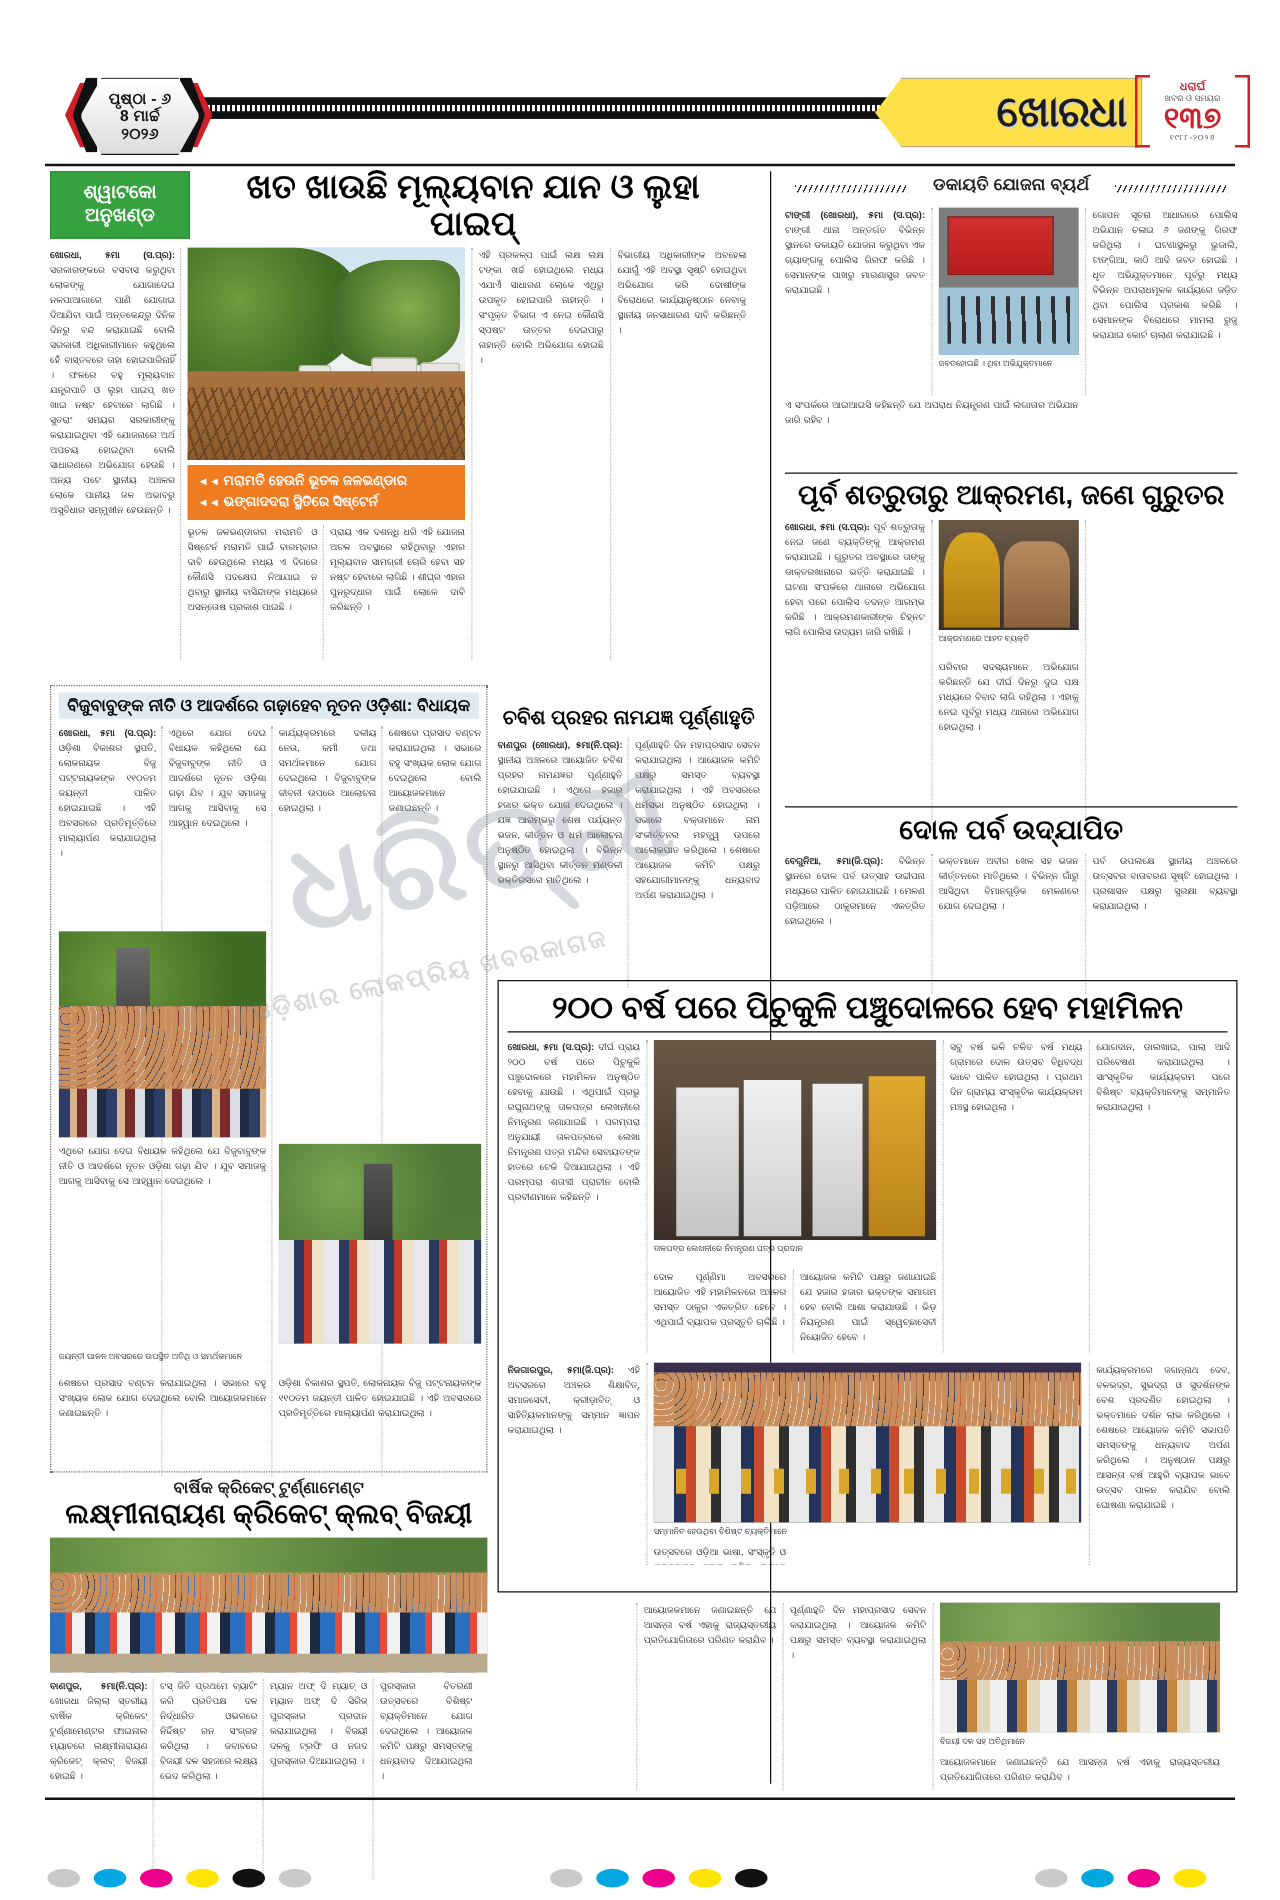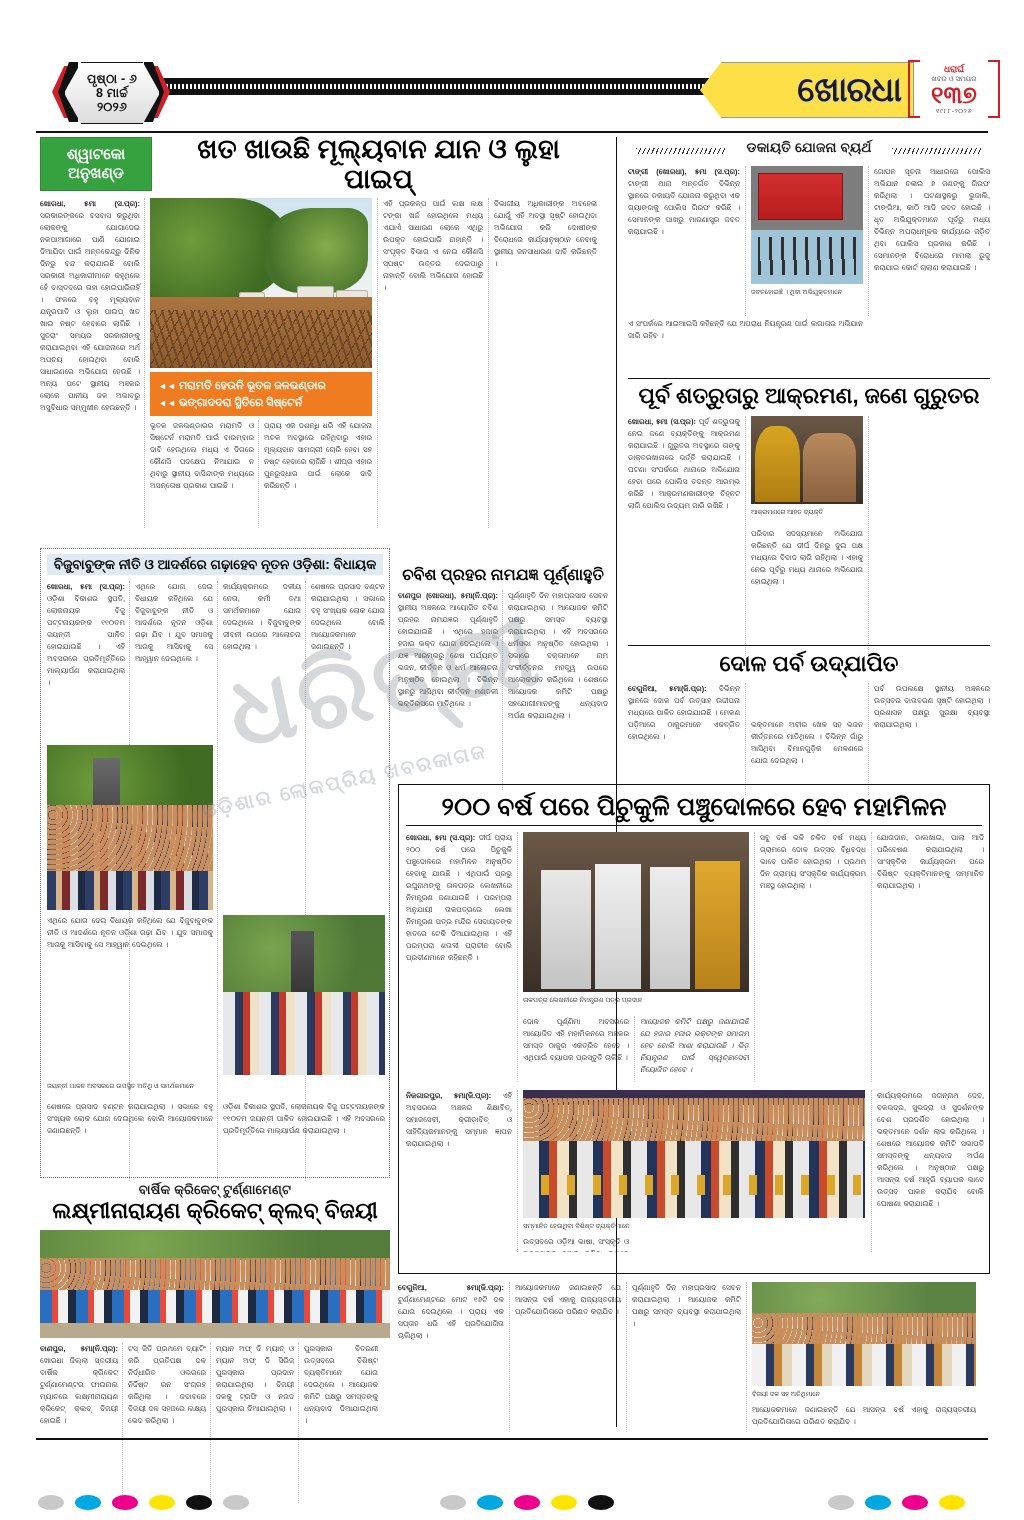--- a/index.html
+++ b/index.html
@@ -271,21 +271,21 @@
   </div>
 
   <div class="rule" style="position:absolute;left:628px;top:645px;width:362px;height:1px;"></div>
 
   <div style="position:absolute;left:628px;top:652px;width:362px;">
     <div class="hl" style="font-size:22px;">ଦୋଳ ପର୍ବ ଉଦ୍ଯାପିତ</div>
     <div style="position:relative;margin-top:6px;height:112px;">
       <div class="txt" style="position:absolute;left:0;top:0;width:112px;height:112px;overflow:hidden;"><span class="dl">ବେଗୁନିଆ, ୫ମା(ଜି.ପ୍ର):</span>
         <span>ବିଭିନ୍ନ ସ୍ଥାନରେ ଦୋଳ ପର୍ବ ଉତ୍ସାହ ଉଦ୍ଦୀପନା ମଧ୍ୟରେ ପାଳିତ ହୋଇଯାଇଛି । ମେଳଣ ପଡ଼ିଆରେ ଠାକୁରମାନେ ଏକତ୍ରିତ ହୋଇଥିଲେ ।</span></div>
       <div style="position:absolute;left:117px;top:0;width:1px;height:112px;border-left:1px dotted #b9b9b9;"></div>
-      <div class="txt" style="position:absolute;left:123px;top:0;width:112px;height:112px;overflow:hidden;margin-top:36px;">ଭକ୍ତମାନେ ଅବୀର ଖେଳ ସହ ଭଜନ କୀର୍ତ୍ତନରେ ମାତିଥିଲେ । ବିଭିନ୍ନ ଗାଁରୁ ଆସିଥିବା ବିମାନଗୁଡ଼ିକ ମେଳଣରେ ଯୋଗ ଦେଇଥିଲା ।</div>
+      <div class="txt" style="position:absolute;left:123px;top:0;width:112px;height:112px;overflow:hidden;">ଭକ୍ତମାନେ ଅବୀର ଖେଳ ସହ ଭଜନ କୀର୍ତ୍ତନରେ ମାତିଥିଲେ । ବିଭିନ୍ନ ଗାଁରୁ ଆସିଥିବା ବିମାନଗୁଡ଼ିକ ମେଳଣରେ ଯୋଗ ଦେଇଥିଲା ।</div>
       <div style="position:absolute;left:240px;top:0;width:1px;height:112px;border-left:1px dotted #b9b9b9;"></div>
       <div class="txt" style="position:absolute;left:246px;top:0;width:116px;height:112px;overflow:hidden;">ପର୍ବ ଉପଲକ୍ଷେ ସ୍ଥାନୀୟ ଅଞ୍ଚଳରେ ଉତ୍ସବର ବାତାବରଣ ସୃଷ୍ଟି ହୋଇଥିଲା । ପ୍ରଶାସନ ପକ୍ଷରୁ ସୁରକ୍ଷା ବ୍ୟବସ୍ଥା କରାଯାଇଥିଲା ।</div>
     </div>
   </div>
 
   <div class="dotted" style="position:absolute;left:40px;top:548px;width:350px;height:630px;box-sizing:border-box;padding:5px 6px;">
     <div class="hl" style="font-size:13.5px;background:#dfeaf2;padding:3px 2px;">ବିଜୁବାବୁଙ୍କ ନୀତି ଓ ଆଦର୍ଶରେ ଗଢ଼ାହେବ ନୂତନ ଓଡ଼ିଶା: ବିଧାୟକ</div>
 
     <div style="position:relative;margin-top:6px;height:600px;">
       <div class="txt" style="position:absolute;left:0;top:0;width:78px;height:160px;overflow:hidden;"><span class="dl">ଖୋରଧା, ୫ମା (ସ.ପ୍ର):</span>
@@ -350,21 +350,21 @@
         <div class="ph-room"></div>
         <div style="position:absolute;left:8%;top:24%;width:22%;height:74%;background:linear-gradient(#e8e8e8,#c4c4c4);"></div>
         <div style="position:absolute;left:32%;top:20%;width:20%;height:78%;background:linear-gradient(#f0f0f0,#cfcfcf);"></div>
         <div style="position:absolute;left:56%;top:22%;width:18%;height:76%;background:linear-gradient(#ededed,#c9c9c9);"></div>
         <div style="position:absolute;left:76%;top:18%;width:20%;height:80%;background:linear-gradient(#e0a82e,#b8821a);"></div>
       </div>
       <div class="cap" style="position:absolute;left:117px;top:163px;width:226px;">ତାଳପତ୍ର ଲେଖନୀରେ ନିମନ୍ତ୍ରଣ ପତ୍ର ପ୍ରଦାନ</div>
 
       <div class="txt" style="position:absolute;left:117px;top:184px;width:106px;height:66px;overflow:hidden;">ଦୋଳ ପୂର୍ଣ୍ଣିମା ଅବସରରେ ଆୟୋଜିତ ଏହି ମହାମିଳନରେ ଅଞ୍ଚଳର ସମସ୍ତ ଠାକୁର ଏକତ୍ରିତ ହେବେ । ଏଥିପାଇଁ ବ୍ୟାପକ ପ୍ରସ୍ତୁତି ଚାଲିଛି ।</div>
       <div style="position:absolute;left:228px;top:184px;width:1px;height:66px;border-left:1px dotted #b9b9b9;"></div>
-      <div class="txt" style="position:absolute;left:234px;top:184px;width:109px;height:66px;overflow:hidden;font-style:italic;">ଆୟୋଜକ କମିଟି ପକ୍ଷରୁ ଜଣାଯାଇଛି ଯେ ହଜାର ହଜାର ଭକ୍ତଙ୍କ ସମାଗମ ହେବ ବୋଲି ଆଶା କରାଯାଉଛି । ଭିଡ଼ ନିୟନ୍ତ୍ରଣ ପାଇଁ ସ୍ୱେଚ୍ଛାସେବୀ ନିୟୋଜିତ ହେବେ ।</div>
+      <div class="txt" style="position:absolute;left:234px;top:184px;width:109px;height:66px;overflow:hidden;">ଆୟୋଜକ କମିଟି ପକ୍ଷରୁ ଜଣାଯାଇଛି ଯେ ହଜାର ହଜାର ଭକ୍ତଙ୍କ ସମାଗମ ହେବ ବୋଲି ଆଶା କରାଯାଉଛି । ଭିଡ଼ ନିୟନ୍ତ୍ରଣ ପାଇଁ ସ୍ୱେଚ୍ଛାସେବୀ ନିୟୋଜିତ ହେବେ ।</div>
 
       <div style="position:absolute;left:348px;top:0;width:1px;height:250px;border-left:1px dotted #b9b9b9;"></div>
       <div class="txt" style="position:absolute;left:354px;top:0;width:106px;height:250px;overflow:hidden;">ସବୁ ବର୍ଷ ଭଳି ଚଳିତ ବର୍ଷ ମଧ୍ୟ ଗ୍ରାମରେ ଦୋଳ ଉତ୍ସବ ବିଧିବଦ୍ଧ ଭାବେ ପାଳିତ ହୋଇଥିଲା । ପ୍ରଥମ ଦିନ ଗ୍ରାମ୍ୟ ସଂସ୍କୃତିକ କାର୍ଯ୍ୟକ୍ରମ ମଞ୍ଚସ୍ଥ ହୋଇଥିଲା ।</div>
       <div style="position:absolute;left:465px;top:0;width:1px;height:250px;border-left:1px dotted #b9b9b9;"></div>
       <div class="txt" style="position:absolute;left:471px;top:0;width:107px;height:250px;overflow:hidden;">ଯୋଗଦାନ, ଡାଲଖାଇ, ପାଲା ଆଦି ପରିବେଷଣ କରାଯାଇଥିଲା । ସାଂସ୍କୃତିକ କାର୍ଯ୍ୟକ୍ରମ ପରେ ବିଶିଷ୍ଟ ବ୍ୟକ୍ତିମାନଙ୍କୁ ସମ୍ମାନିତ କରାଯାଇଥିଲା ।</div>
 
       <div class="txt" style="position:absolute;left:0;top:258px;width:106px;height:162px;overflow:hidden;"><span class="dl">ନିଜଗାରପୁର, ୫ମା(ଜି.ପ୍ର):</span>
         <span>ଏହି ଅବସରରେ ଅଞ୍ଚଳର ଶିକ୍ଷାବିତ୍, ସମାଜସେବୀ, କ୍ରୀଡ଼ାବିତ୍ ଓ ସାହିତ୍ୟିକମାନଙ୍କୁ ସମ୍ମାନ ଜ୍ଞାପନ କରାଯାଇଥିଲା ।</span></div>
       <div style="position:absolute;left:111px;top:258px;width:1px;height:162px;border-left:1px dotted #b9b9b9;"></div>
 
@@ -407,22 +407,20 @@
       <div style="position:absolute;left:82px;top:0;width:1px;height:160px;border-left:1px dotted #b9b9b9;"></div>
       <div class="txt" style="position:absolute;left:88px;top:0;width:78px;height:160px;overflow:hidden;">ଟସ୍ ଜିତି ପ୍ରଥମେ ବ୍ୟାଟିଂ କରି ପ୍ରତିପକ୍ଷ ଦଳ ନିର୍ଦ୍ଧାରିତ ଓଭରରେ ନିର୍ଦ୍ଦିଷ୍ଟ ରନ ସଂଗ୍ରହ କରିଥିଲା । ଜବାବରେ ବିଜୟୀ ଦଳ ସହଜରେ ଲକ୍ଷ୍ୟ ଭେଦ କରିଥିଲା ।</div>
       <div style="position:absolute;left:170px;top:0;width:1px;height:160px;border-left:1px dotted #b9b9b9;"></div>
       <div class="txt" style="position:absolute;left:176px;top:0;width:78px;height:160px;overflow:hidden;">ମ୍ୟାନ ଅଫ୍ ଦି ମ୍ୟାଚ୍ ଓ ମ୍ୟାନ ଅଫ୍ ଦି ସିରିଜ୍ ପୁରସ୍କାର ପ୍ରଦାନ କରାଯାଇଥିଲା । ବିଜୟୀ ଦଳକୁ ଟ୍ରଫି ଓ ନଗଦ ପୁରସ୍କାର ଦିଆଯାଇଥିଲା ।</div>
       <div style="position:absolute;left:258px;top:0;width:1px;height:160px;border-left:1px dotted #b9b9b9;"></div>
       <div class="txt" style="position:absolute;left:264px;top:0;width:74px;height:160px;overflow:hidden;">ପୁରସ୍କାର ବିତରଣୀ ଉତ୍ସବରେ ବିଶିଷ୍ଟ ବ୍ୟକ୍ତିମାନେ ଯୋଗ ଦେଇଥିଲେ । ଆୟୋଜକ କମିଟି ପକ୍ଷରୁ ସମସ୍ତଙ୍କୁ ଧନ୍ୟବାଦ ଦିଆଯାଇଥିଲା ।</div>
     </div>
   </div>
 
   <div style="position:absolute;left:398px;top:1282px;width:592px;height:150px;">
-    <div class="txt" style="position:absolute;left:0;top:0;width:106px;height:150px;overflow:hidden;"><span class="dl">ବେଗୁନିଆ, ୫ମା(ଜି.ପ୍ର):</span>
-      <span>ଟୁର୍ଣ୍ଣାମେଣ୍ଟରେ ମୋଟ ୧୬ଟି ଦଳ ଯୋଗ ଦେଇଥିଲେ । ପ୍ରାୟ ଏକ ସପ୍ତାହ ଧରି ଏହି ପ୍ରତିଯୋଗିତା ଚାଲିଥିଲା ।</span></div>
     <div style="position:absolute;left:111px;top:0;width:1px;height:150px;border-left:1px dotted #b9b9b9;"></div>
     <div class="txt" style="position:absolute;left:117px;top:0;width:106px;height:150px;overflow:hidden;">ଆୟୋଜକମାନେ ଜଣାଇଛନ୍ତି ଯେ ଆସନ୍ତା ବର୍ଷ ଏହାକୁ ରାଜ୍ୟସ୍ତରୀୟ ପ୍ରତିଯୋଗିତାରେ ପରିଣତ କରାଯିବ ।</div>
     <div style="position:absolute;left:228px;top:0;width:1px;height:150px;border-left:1px dotted #b9b9b9;"></div>
     <div class="txt" style="position:absolute;left:234px;top:0;width:109px;height:150px;overflow:hidden;">ପୂର୍ଣ୍ଣାହୁତି ଦିନ ମହାପ୍ରସାଦ ସେବନ କରାଯାଇଥିଲା । ଆୟୋଜକ କମିଟି ପକ୍ଷରୁ ସମସ୍ତ ବ୍ୟବସ୍ଥା କରାଯାଇଥିଲା ।</div>
     <div style="position:absolute;left:348px;top:0;width:1px;height:150px;border-left:1px dotted #b9b9b9;"></div>
 
     <div class="photo" style="position:absolute;left:354px;top:0;width:224px;height:104px;">
       <div class="ph-sky" style="background:linear-gradient(#cfe0cc,#ded6c2);"></div>
       <div class="ph-green" style="width:100%;height:40%;border-radius:0;opacity:.8;"></div>
       <div style="position:absolute;left:0;bottom:0;width:100%;height:66%;

